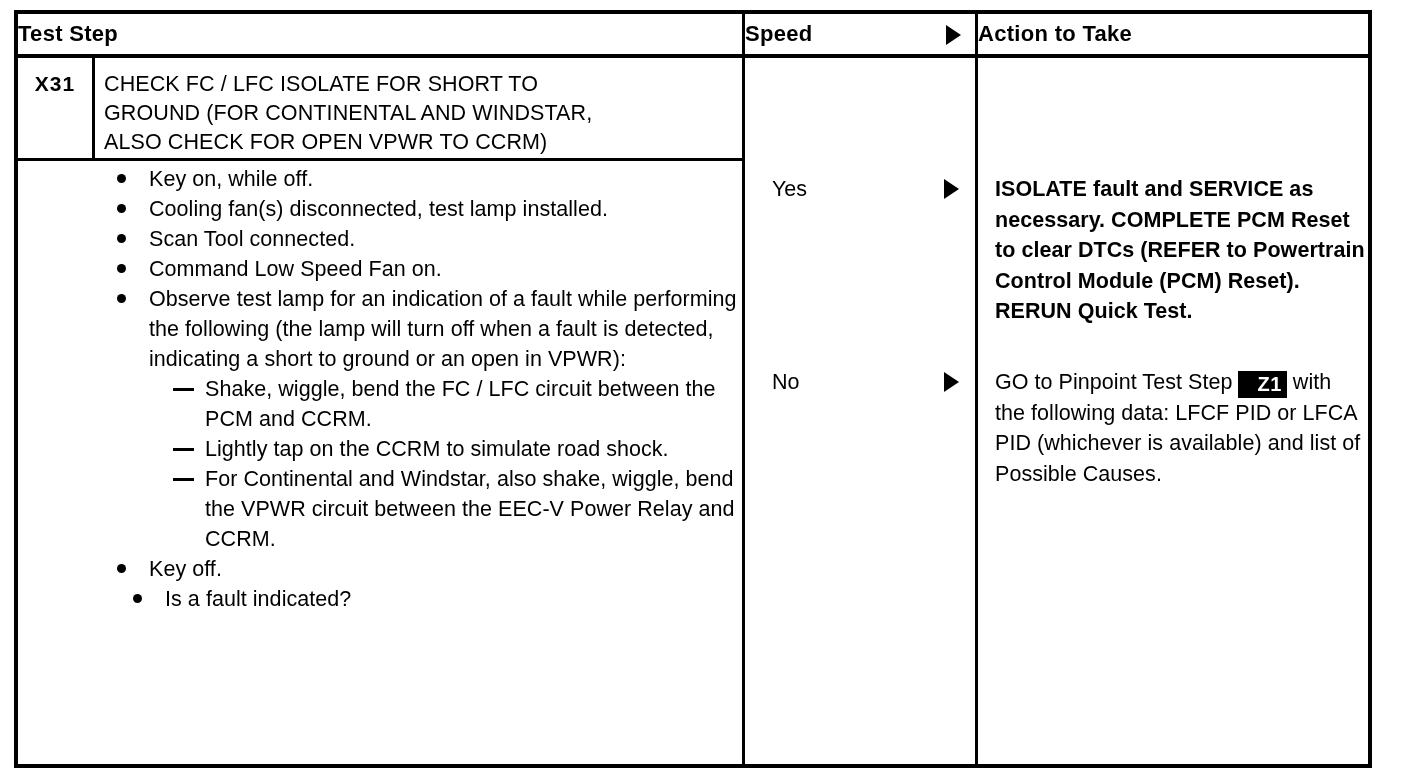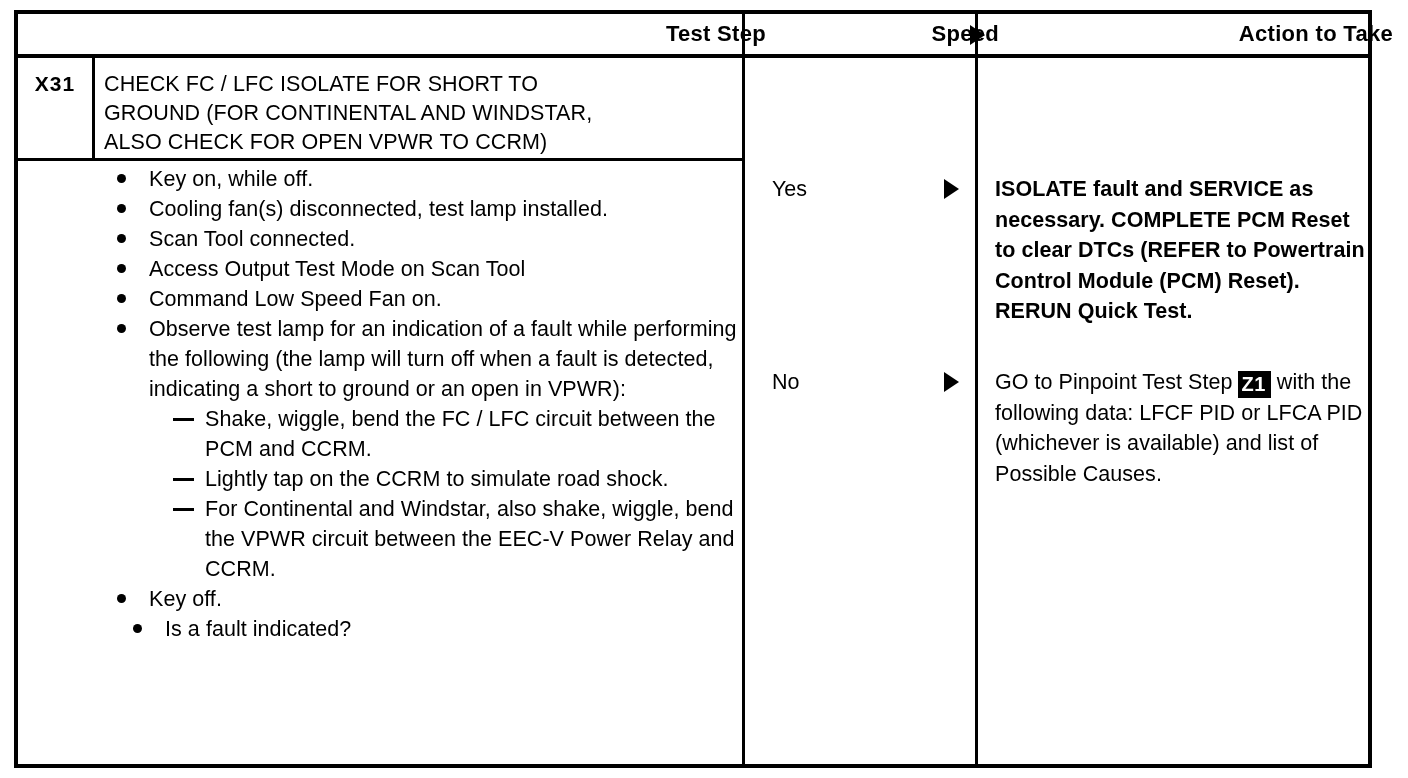--- a/index.html
+++ b/index.html
@@ -76,22 +76,21 @@
 
   
   .hdr {
     position: absolute;
     top: 0;
     height: 40px;
     line-height: 40px;
     font-weight: bold;
     font-size: 22px;
     letter-spacing: 0.3px;
-    text-align: right;
-    margin-left: 24px;
+    text-align: left;
   }
   .hdr-teststep { left: 0;     width: 724px; }
   .hdr-result   { left: 727px; width: 230px; }
   .hdr-action   { left: 960px; width: 391px; }
 
   .hdr-result .label { display: inline-block; }
 
   .tri {
     display: inline-block;
     width: 0; height: 0;
@@ -206,21 +205,21 @@
     letter-spacing: 0.05px;
   }
   .act-yes { top: 160px; font-weight: bold; }
   .act-no  { top: 353px; }
 
   .stepref {
     display: inline-block;
     background: #000;
     color: #fff;
     font-weight: bold;
-    padding: 0px 3px 1px 1px;
+    padding: 0px 3px 1px 17px;
     border: 2px solid #000;
     line-height: 22px;
     font-size: 20px;
     letter-spacing: 0.5px;
     vertical-align: baseline;
     position: relative;
     top: 2px;
   }
 </style>
 </head>
@@ -255,24 +254,20 @@
           <span class="bullet"></span>
           <span>Key on, while off.</span>
         </li>
         <li class="bitem">
           <span class="bullet"></span>
           <span>Cooling fan(s) disconnected, test lamp installed.</span>
         </li>
         <li class="bitem">
           <span class="bullet"></span>
           <span>Scan Tool connected.</span>
-        </li>
-        <li class="bitem">
-          <span class="bullet"></span>
-          <span>Access Output Test Mode on Scan Tool</span>
         </li>
         <li class="bitem">
           <span class="bullet"></span>
           <span>Command Low Speed Fan on.</span>
         </li>
         <li class="bitem">
           <span class="bullet"></span>
           <span>Observe test lamp for an indication of a fault while performing the following (the lamp will turn off when a fault is detected, indicating a short to ground or an open in VPWR):</span>
           <ul class="dlist">
             <li class="ditem">

